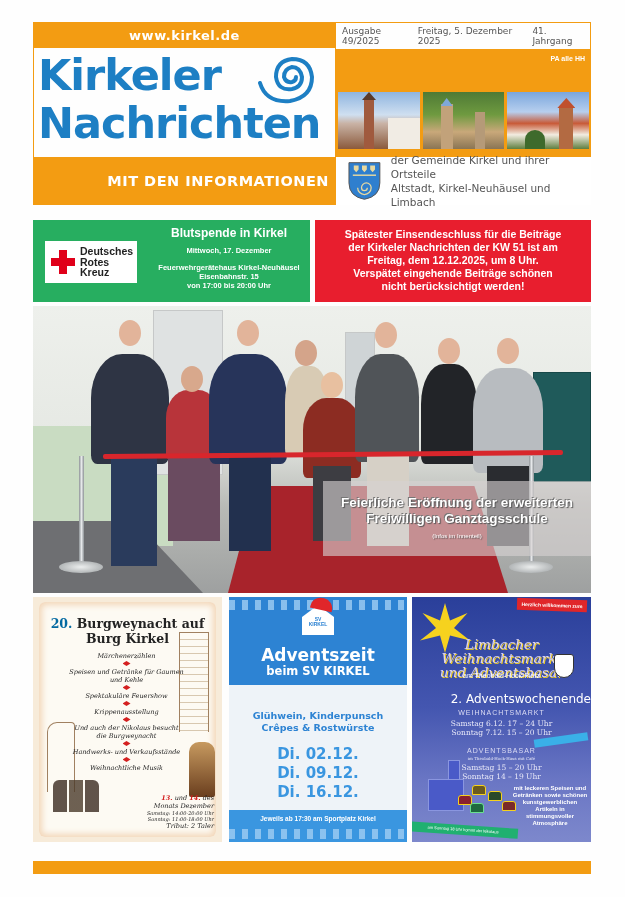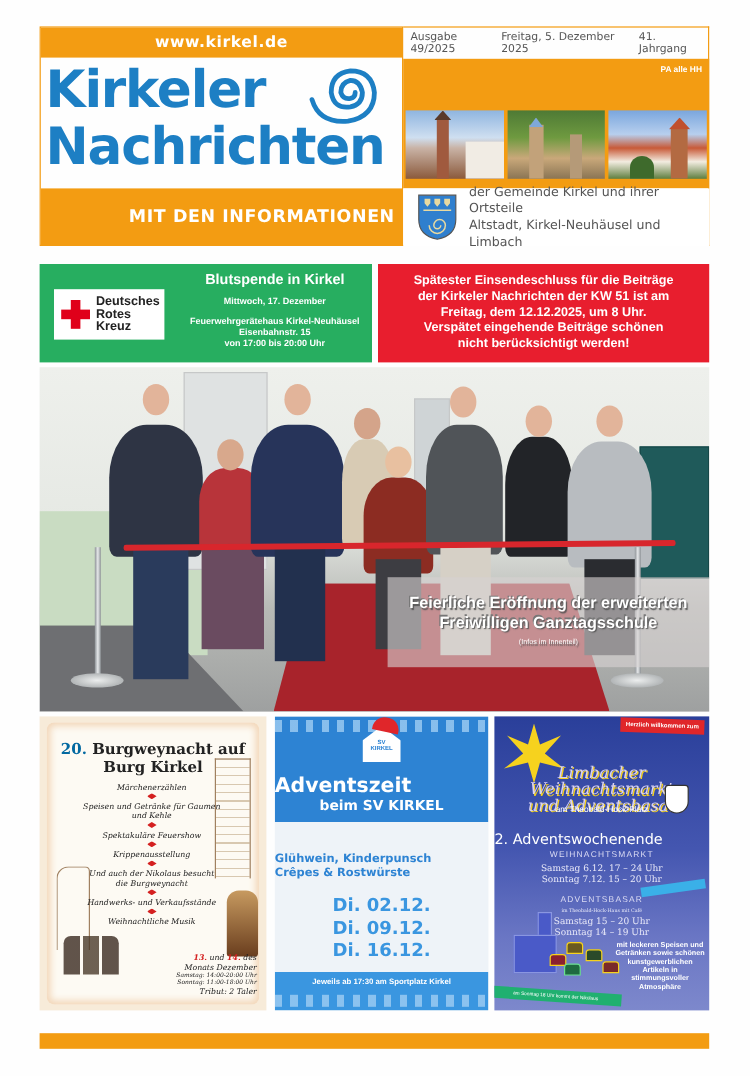--- a/index.html
+++ b/index.html
@@ -63,33 +63,33 @@
 .p1-tower{position:absolute;left:140px;top:30px;width:30px;height:100px;border:1px solid #a08060;border-bottom:none;background:repeating-linear-gradient(180deg,transparent 0 6px,#d8c8b0 6px 7px)}
 .p1-ruin{position:absolute;left:8px;top:120px;width:28px;height:70px;border:1px solid #a08060;border-bottom:none;border-radius:10px 4px 0 0}
 .p1-monk{position:absolute;left:150px;top:140px;width:26px;height:55px;background:linear-gradient(180deg,#c79a60,#6a3e1e);border-radius:10px 10px 2px 2px}
 .p1-figs{position:absolute;left:14px;top:178px;width:46px;height:32px;background:linear-gradient(90deg,#3a2a20 0 30%,transparent 30% 35%,#4a3a2a 35% 65%,transparent 65% 70%,#3a2a20 70%);opacity:.8;border-radius:6px 6px 0 0}
 .poster2{left:229px;top:597px;width:178px;height:245px;background:#eef3f8;overflow:hidden}
 .p2-top{position:absolute;left:0;top:0;width:178px;height:88px;background:#2d83d3}
 .p2-snowrow{position:absolute;left:0;width:178px;height:10px;background:repeating-linear-gradient(90deg,#9fcdf3 0 6px,transparent 6px 13px);opacity:.8}
 .p2-badge{position:absolute;left:73px;top:8px;width:32px;height:30px;background:#fff;clip-path:polygon(50% 0,100% 40%,100% 100%,0 100%,0 40%);}
 .p2-hat{position:absolute;left:82px;top:1px;width:22px;height:12px;background:#e0262a;border-radius:10px 10px 0 0;transform:rotate(12deg)}
 .p2-badge-text{position:absolute;left:73px;top:20px;width:32px;text-align:center;font-size:5px;font-weight:bold;color:#2d83d3;line-height:5px}
-.p2-h1{position:absolute;left:0;top:49px;width:178px;color:#fff;font-weight:bold;font-family:"DejaVu Sans",sans-serif;font-size:17px;line-height:18px}
+.p2-h1{position:absolute;left:0;top:49px;width:178px;text-align:center;color:#fff;font-weight:bold;font-family:"DejaVu Sans",sans-serif;font-size:17px;line-height:18px}
 .p2-h2{position:absolute;left:0;top:68px;width:178px;text-align:center;color:#fff;font-weight:bold;font-family:"DejaVu Sans",sans-serif;font-size:11.5px;line-height:13px}
-.p2-food{position:absolute;left:0;top:113px;width:178px;color:#2d83d3;font-weight:bold;font-family:"DejaVu Sans",sans-serif;font-size:9.5px;line-height:12px}
+.p2-food{position:absolute;left:0;top:113px;width:178px;text-align:center;color:#2d83d3;font-weight:bold;font-family:"DejaVu Sans",sans-serif;font-size:9.5px;line-height:12px}
 .p2-dates{position:absolute;left:0;top:148px;width:178px;text-align:center;color:#3a96e0;font-weight:bold;font-family:"DejaVu Sans",sans-serif;font-size:15px;line-height:19px}
 .p2-foot{position:absolute;left:0;top:213px;width:178px;height:32px;background:#3a96e0}
 .p2-foot-text{position:absolute;left:0;top:5px;width:178px;text-align:center;color:#fff;font-weight:bold;font-size:6.5px}
 .poster3{left:412px;top:597px;width:179px;height:245px;background:linear-gradient(180deg,#2a3f9a 0%,#4456b0 45%,#6a76c4 75%,#7d88cc 100%);overflow:hidden}
 .p3-welcome{position:absolute;right:4px;top:2px;width:70px;height:12px;background:#e0262a;color:#fff;font-size:5px;font-weight:bold;text-align:center;line-height:12px;transform:rotate(2deg)}
 .p3-star{position:absolute;left:8px;top:6px;width:50px;height:50px;background:#f6d21e;clip-path:polygon(50% 0,60% 35%,95% 20%,68% 50%,100% 75%,60% 65%,50% 100%,40% 65%,0 75%,32% 50%,5% 20%,40% 35%)}
 .p3-title{position:absolute;left:0;top:40px;width:179px;text-align:center;color:#d8d2f4;font-family:"DejaVu Serif",serif;font-style:italic;font-size:13.5px;line-height:14px;text-shadow:1px 1px 0 #f6d21e}
 .p3-place{position:absolute;left:0;top:75px;width:179px;text-align:center;color:#fff;font-size:7px}
 .p3-shield{position:absolute;left:142px;top:57px;width:20px;height:24px;background:#fff;border-radius:3px 3px 10px 10px;border:1px solid #333}
-.p3-h{position:absolute;left:0;top:95px;width:179px;text-align:left;color:#fff;font-size:12px;font-family:"DejaVu Sans",sans-serif}
+.p3-h{position:absolute;left:0;top:95px;width:179px;text-align:right;color:#fff;font-size:12px;font-family:"DejaVu Sans",sans-serif}
 .p3-sub{position:absolute;left:0;top:112px;width:179px;text-align:center;color:#dcdcf4;font-size:7px;letter-spacing:1px}
 .p3-sched{position:absolute;left:0;width:179px;text-align:center;color:#e8e8f8;font-family:"DejaVu Serif",serif;font-size:7.5px;line-height:9px}
 .p3-tag{position:absolute;height:8px;font-size:4px;color:#222;text-align:center;line-height:8px;transform:rotate(-8deg)}
 .p3-church{position:absolute;left:16px;top:182px;width:36px;height:32px;background:#4a5ac8;border:1px solid #8a96e0}
 .p3-church-tower{position:absolute;left:36px;top:163px;width:12px;height:22px;background:#4a5ac8;border:1px solid #8a96e0}
 .p3-stall{position:absolute;width:14px;height:10px;border-radius:3px 3px 0 0;border:1px solid #f6d21e}
 .p3-side{position:absolute;left:100px;top:188px;width:76px;text-align:center;color:#fff;font-size:6px;line-height:7px;font-weight:bold}
 .p3-green{position:absolute;left:-4px;top:228px;width:110px;height:10px;background:#20b070;color:#fff;font-size:4px;line-height:10px;text-align:center;transform:rotate(4deg)}
 .footer-bar{left:33px;top:861px;width:558px;height:13px;background:#f39c12}
 </style>

